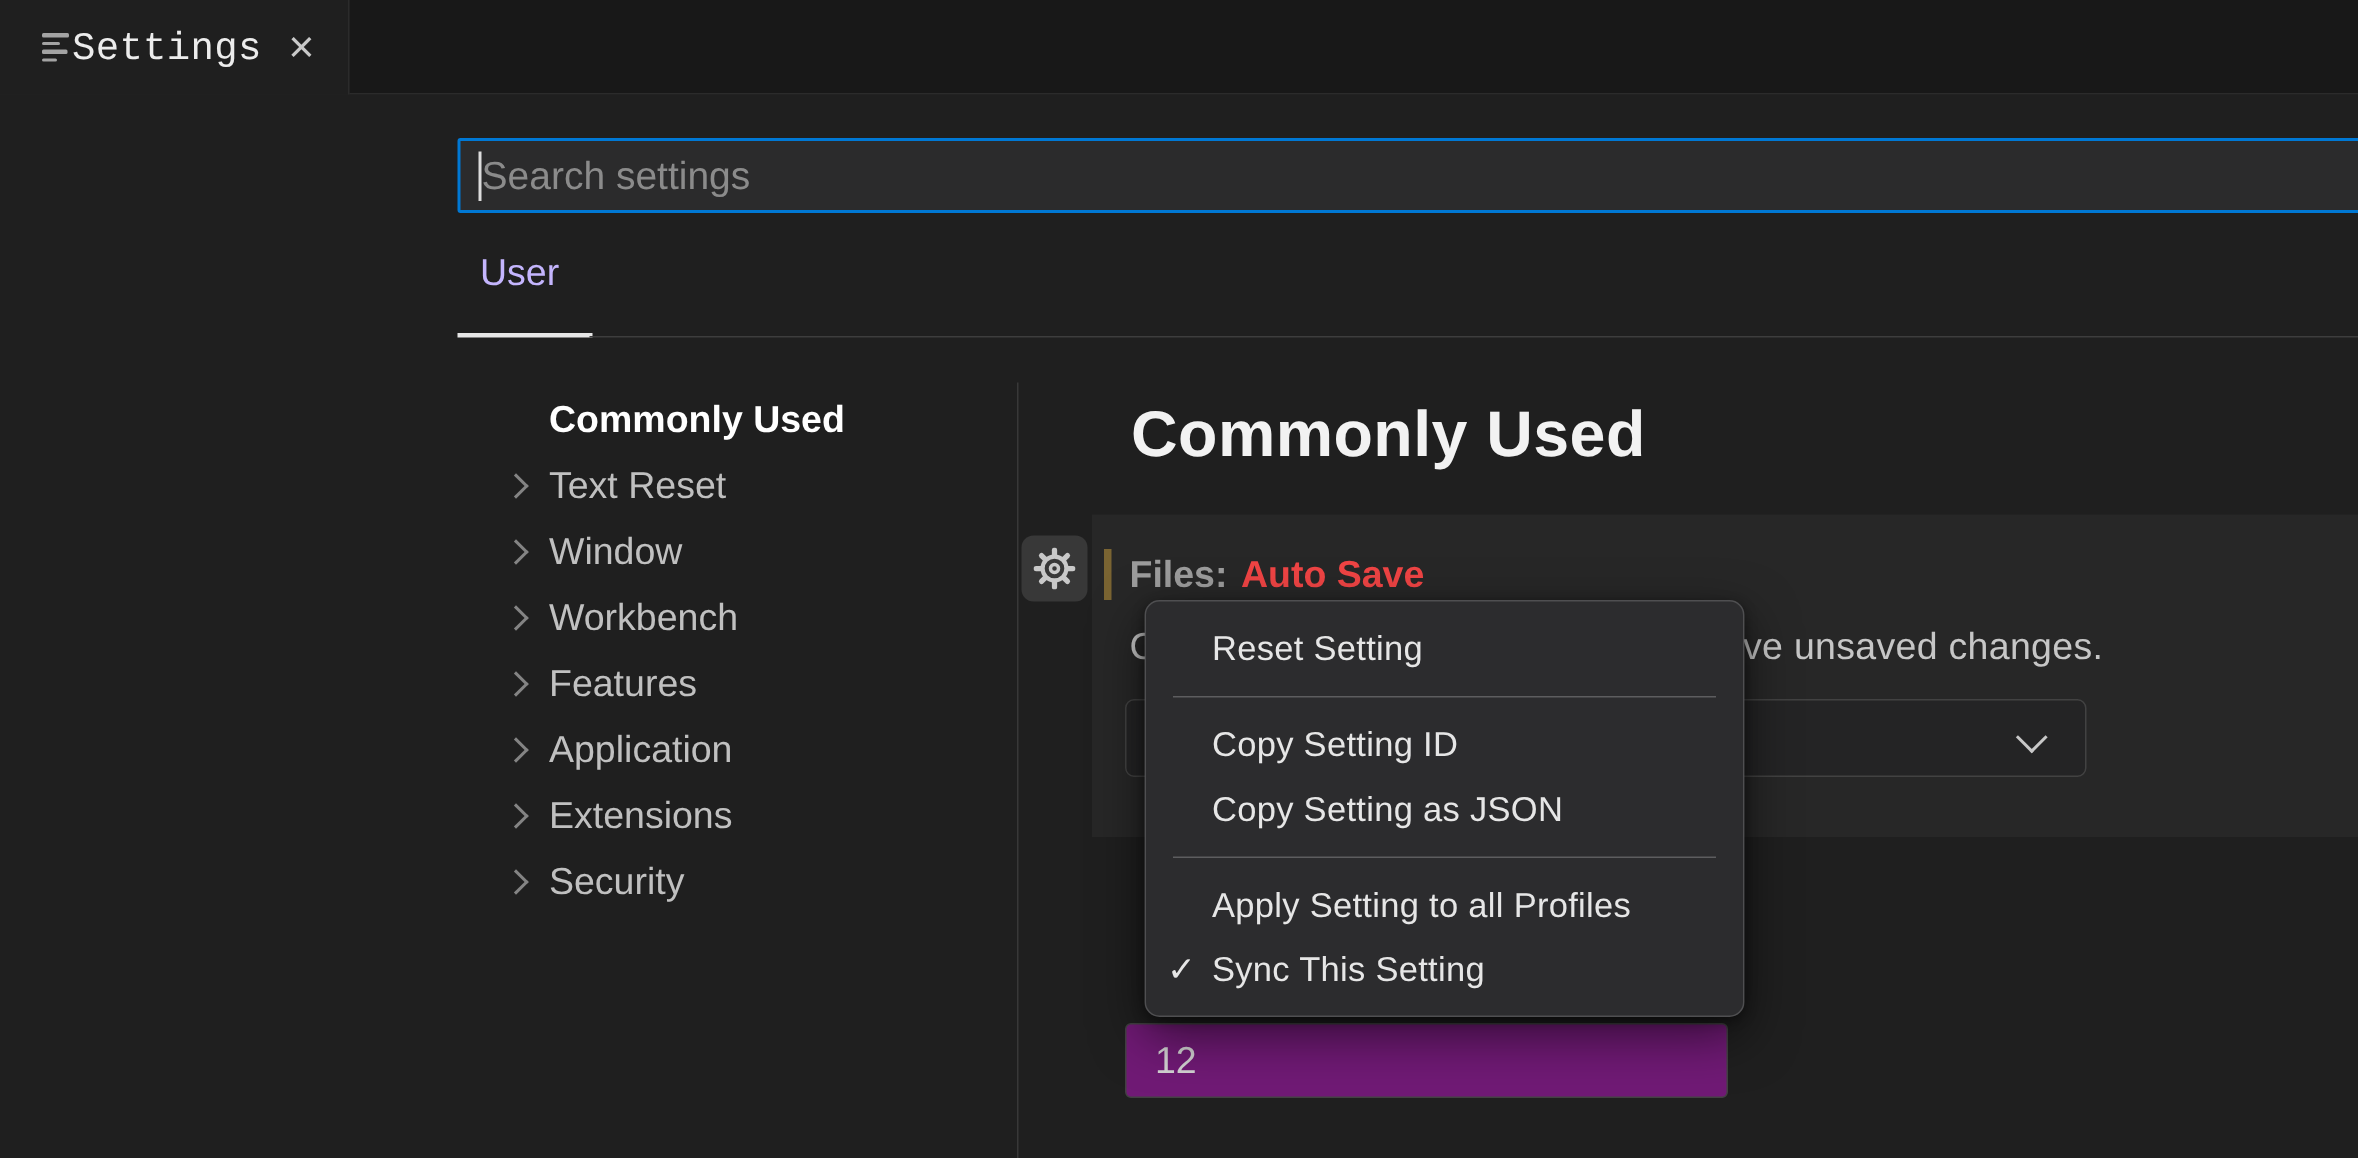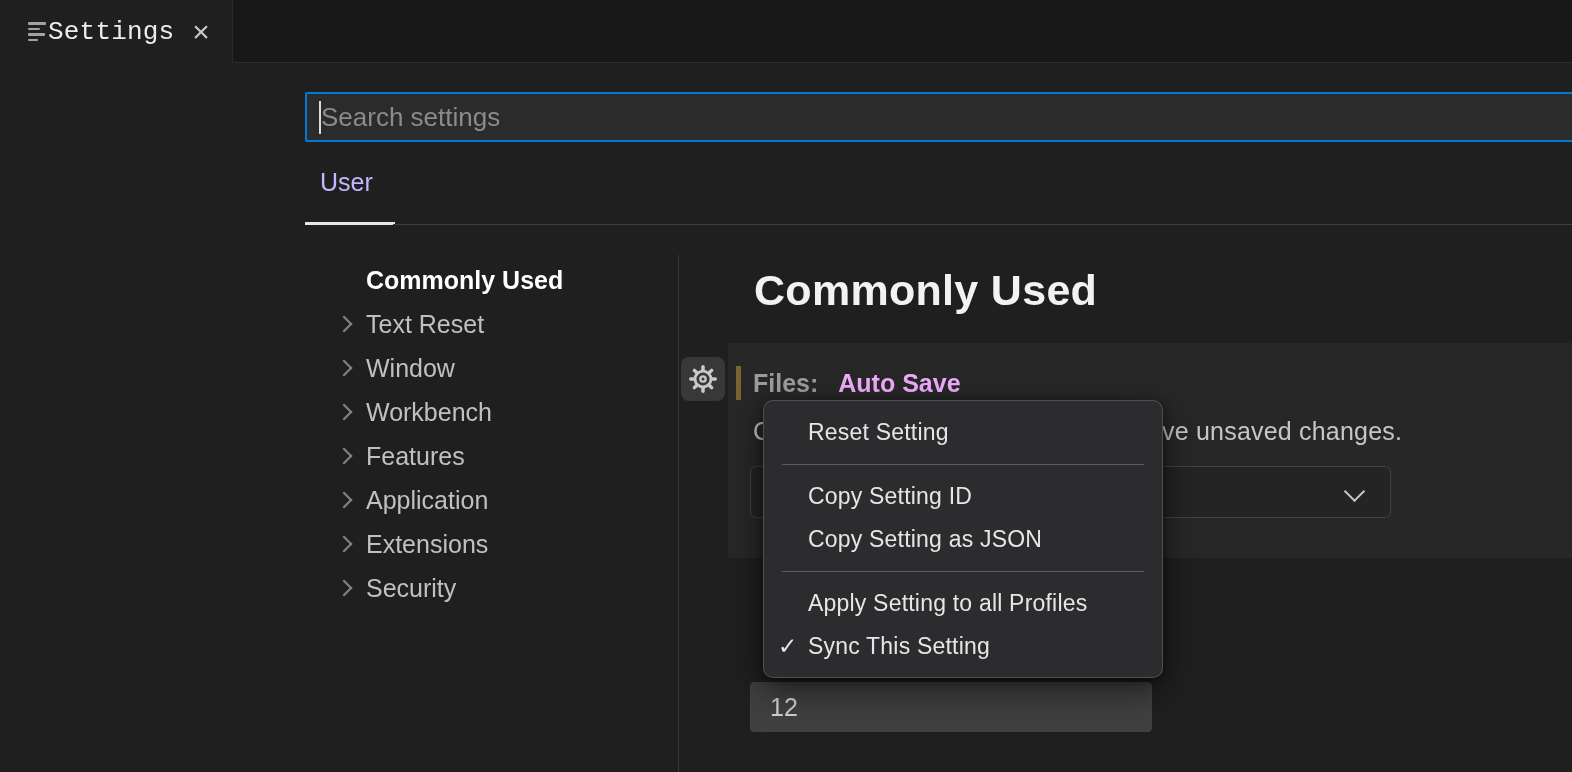--- a/index.html
+++ b/index.html
@@ -48,31 +48,31 @@
   
   .content-heading { position:absolute; left:754px; top:266px; font-size:43px; font-weight:bold;
     color:#f2f2f2; letter-spacing:.3px; }
   .setting-row { position:absolute; left:728px; top:343px; width:844px; height:215px; background:#272727; }
   .gear-btn { position:absolute; left:681px; top:357px; width:44px; height:44px;
     background:#383838; border-radius:8px; display:flex; align-items:center; justify-content:center;
     cursor:pointer; }
   .mod-bar { position:absolute; left:736px; top:366px; width:5px; height:34px; background:#7a6432; }
   .setting-title { position:absolute; left:753px; top:369px; font-size:25px; font-weight:bold; }
   .setting-title .cat { color:#9c9c9c; }
-  .setting-title .name { color:#f0abfc; margin-left:20px; }
+  .setting-title .name { color:#ef4444; margin-left:9px; }
   .setting-desc { position:absolute; left:753px; top:417px; font-size:25px; color:#c6c6c6;
     letter-spacing:.2px; white-space:nowrap; }
   .setting-select { position:absolute; left:750px; top:466px; width:641px; height:52px;
     box-sizing:border-box; background:#242425; border:1px solid #424242; border-radius:6px;
     cursor:pointer; }
   .chev-down { position:absolute; right:28px; top:17px; width:13px; height:13px;
     border-right:2.6px solid #c8c8c8; border-bottom:2.6px solid #c8c8c8;
     transform:rotate(45deg); }
   .num-input { position:absolute; left:750px; top:682px; width:402px; height:50px;
-    box-sizing:border-box; background:#404040; border:1px solid #424242; border-radius:4px;
+    box-sizing:border-box; background:#701a75; border:1px solid #424242; border-radius:4px;
     color:#d2d2d2; font-size:25px; padding:0 19px;
     font-family:"Liberation Sans","DejaVu Sans",sans-serif; outline:none; }
   
   .context-menu { position:absolute; left:728px; top:400px; width:400px; height:278px;
     box-sizing:border-box; background:#2c2c2e; border:1px solid rgba(255,255,255,0.17);
     border-radius:10px; padding:10px 0;
     box-shadow:0 12px 34px rgba(0,0,0,0.55), 0 2px 8px rgba(0,0,0,0.4); z-index:10;margin-left:35px; }
   .menu-item { position:relative; height:43px; line-height:43px; padding-left:44px;
     font-size:23px; color:#e6e6e6; letter-spacing:.2px; cursor:pointer; white-space:nowrap; }
   .menu-sep { height:1px; background:#5d5d5f; margin:10px 18px; }

